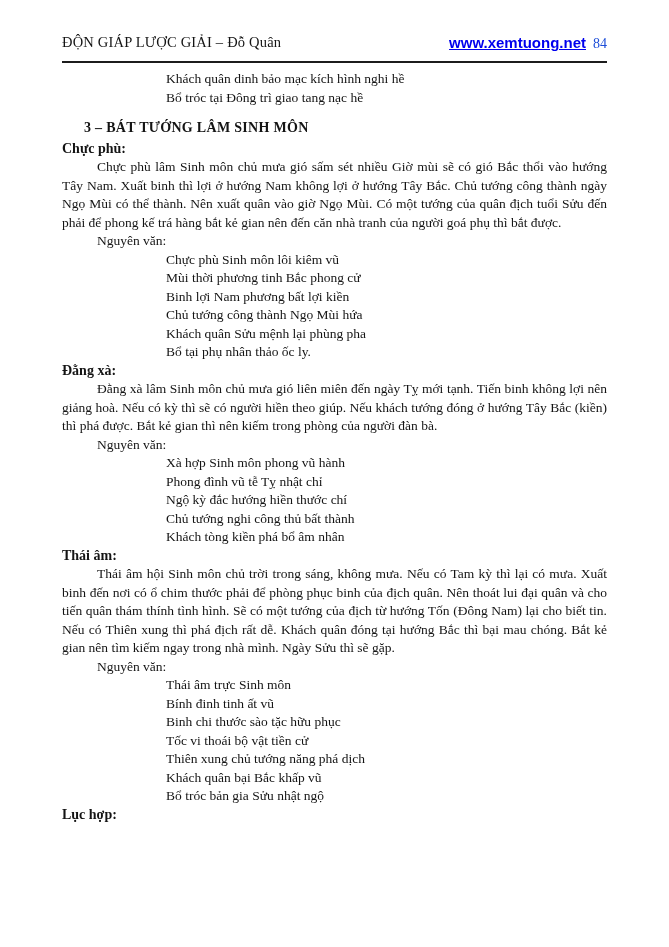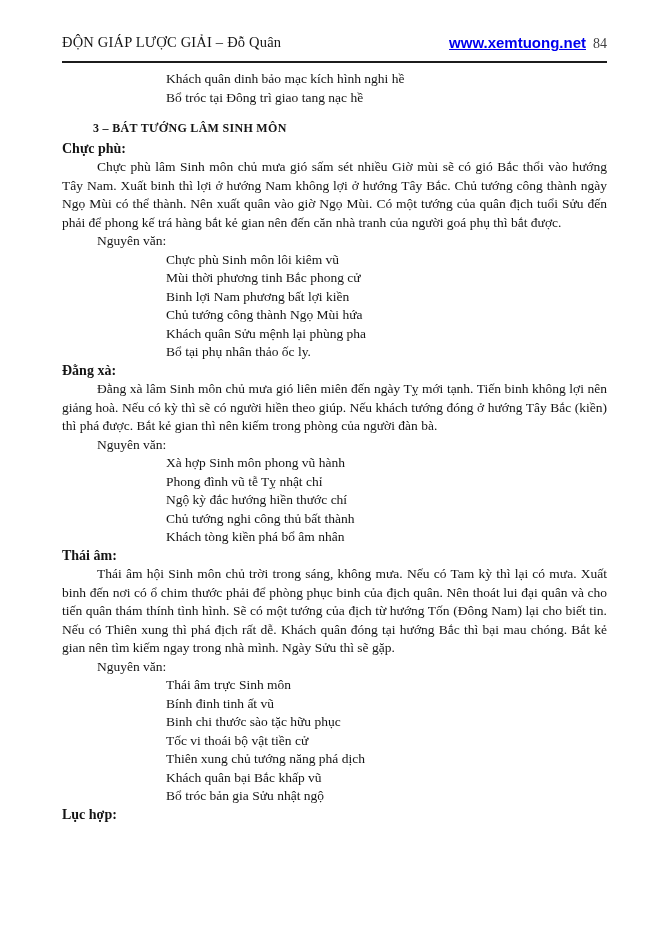--- a/index.html
+++ b/index.html
@@ -42,37 +42,37 @@
     font-family: "Liberation Sans", "DejaVu Sans", sans-serif;
     font-weight: bold;
     font-size: 15px;
     color: #0000ee;
     text-decoration: underline;
     cursor: pointer;
     white-space: nowrap;
   }
   .page-number {
     font-size: 14px;
-    color: #404040;
+    color: #1d4ed8;
   }
   
   .content {
     margin-top: 7px;
     line-height: 18.5px;
   }
   .verse {
     margin-left: 104px;
   }
   .verse-line {
     white-space: nowrap;
   }
   .section-heading {
     font-weight: bold;
-    font-size: 12px;
-    margin: 12px 0 2px 31px;
+    font-size: 14px;
+    margin: 12px 0 2px 22px;
     letter-spacing: 0.3px;
   }
   .label {
     font-weight: bold;
     font-size: 14px;
   }
   p.body-para {
     margin: 0;
     text-align: justify;
     text-indent: 35px;

